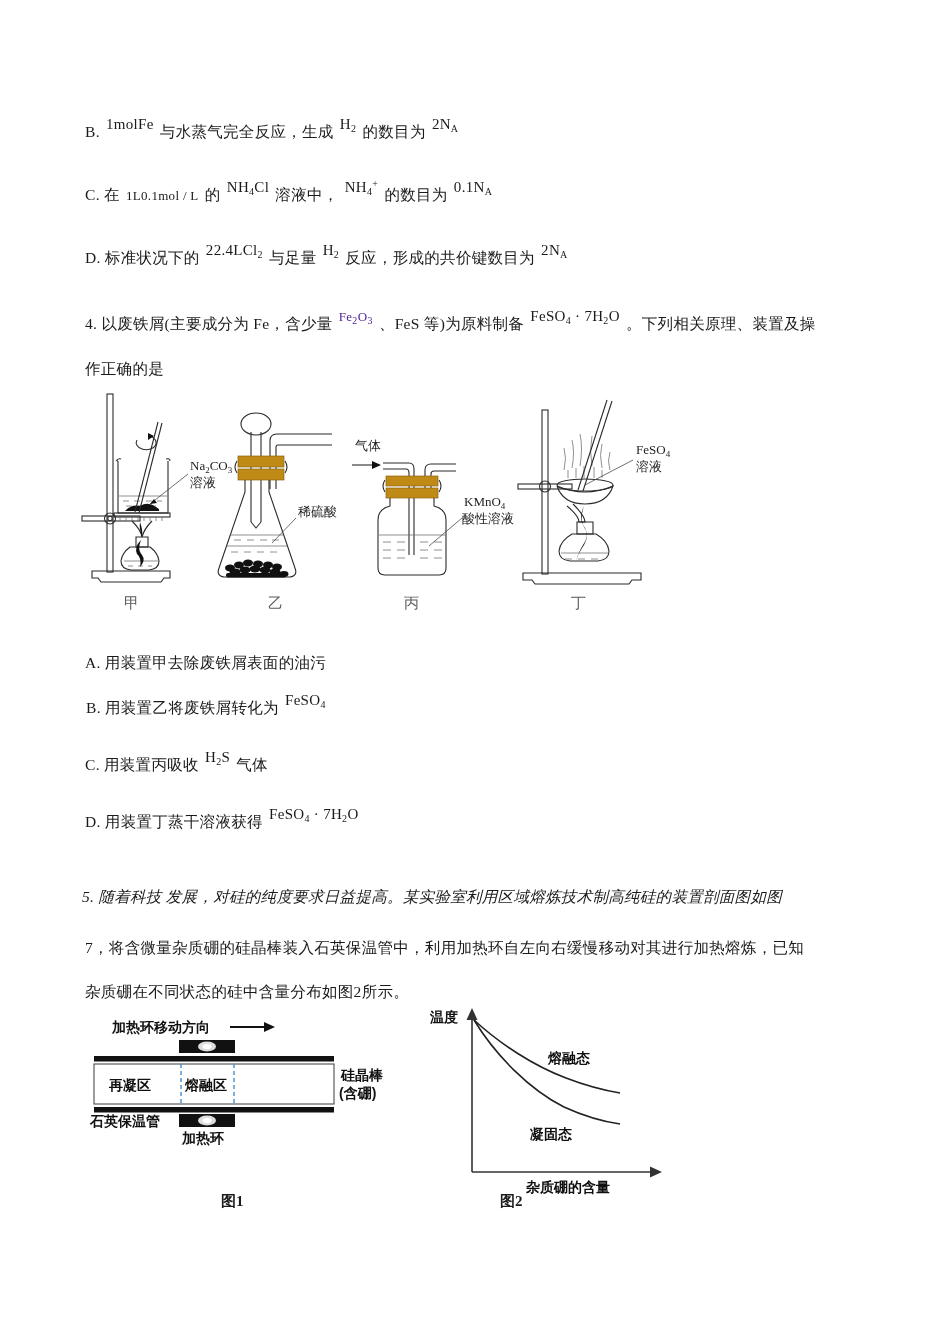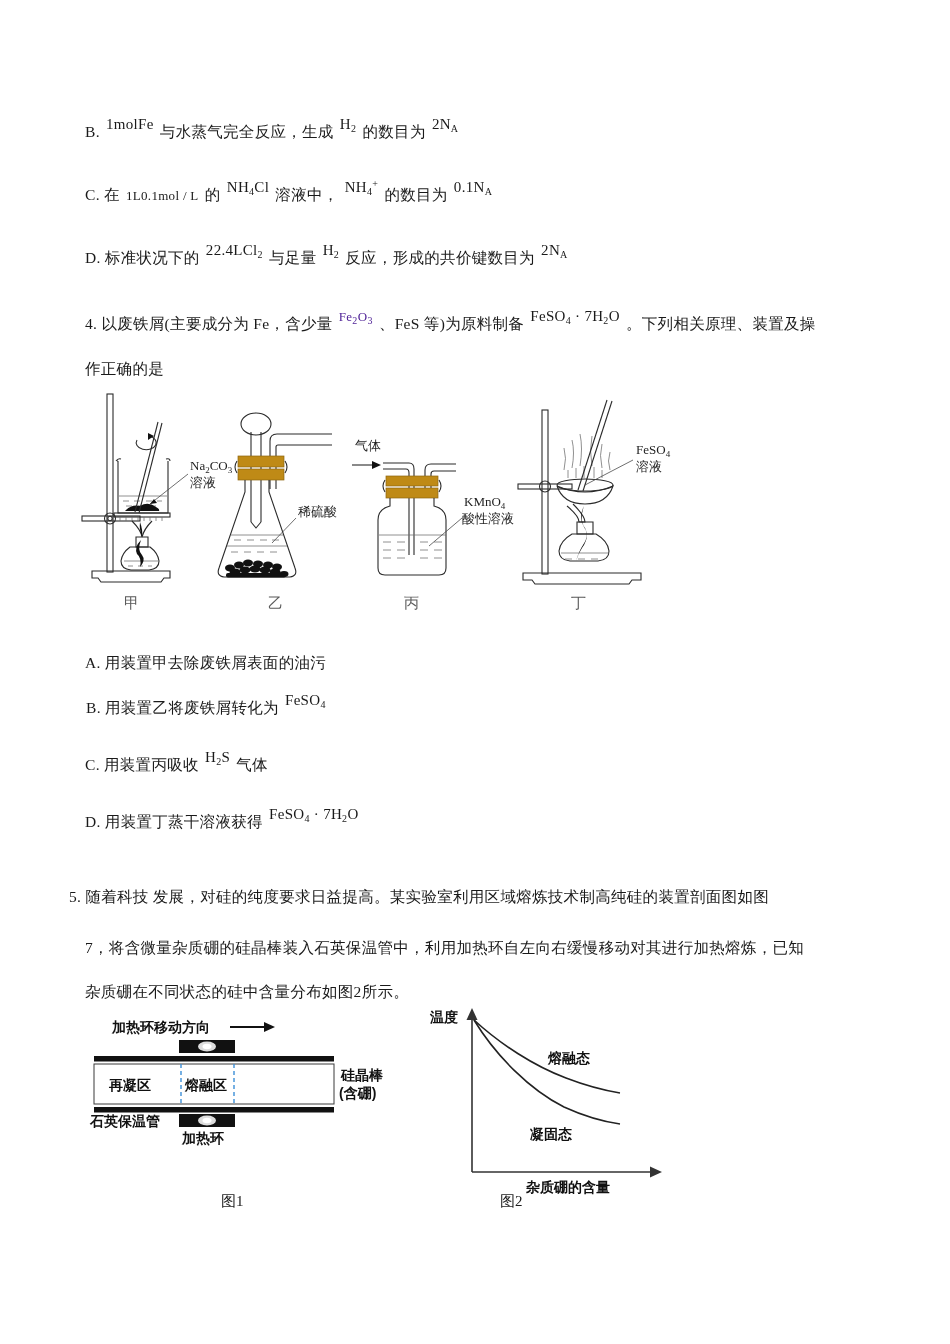--- a/index.html
+++ b/index.html
@@ -17,21 +17,21 @@
     white-space:nowrap;letter-spacing:.3px;text-align:center;
   }
   .opt{position:absolute;font-size:15.5px;white-space:nowrap;letter-spacing:.3px;}
   .lbl{font-family:"Liberation Serif","DejaVu Serif",serif;}
   .formula{font-size:15px;position:relative;top:-8px;padding:0 2px;}
   .formula sub{font-size:10px;vertical-align:baseline;position:relative;top:3px;}
   .formula sup{font-size:10px;vertical-align:baseline;position:relative;top:-5px;}
   .inline-f{font-size:13px;padding:0 2px;}
 
   
-  .fig-cap{position:absolute;font-size:15px;}
+  .fig-cap{position:absolute;font-size:15px;font-weight:bold;}
   .app-label{position:absolute;font-size:15px;color:#5a5a5a;}
 
   
   .apparatus{position:absolute;left:80px;top:388px;width:640px;height:230px;}
   .fig1{position:absolute;left:78px;top:1008px;width:330px;height:190px;text-align:right;}
   .fig2{position:absolute;left:430px;top:1000px;width:260px;height:210px;}
 
   svg{display:block;overflow:visible;}
   .stroke{fill:none;stroke:#2b2b2b;stroke-width:1.1;}
   .fine{fill:none;stroke:#6b6b6b;stroke-width:.75;}
@@ -325,21 +325,21 @@
     <span class="formula">H<sub>2</sub>S</span>
     <span>气体</span>
   </div>
 
   <div class="opt" style="left:85px;top:812px;">
     <span>D.</span>
     <span>用装置丁蒸干溶液获得</span>
     <span class="formula">FeSO<sub>4</sub> · 7H<sub>2</sub>O</span>
   </div>
 
-  <div class="qline" style="left:69px;top:885px;">
+  <div class="qline" style="left:82px;top:885px;font-style:italic;">
     <span>5.</span>
     <span>随着科技    发展，对硅的纯度要求日益提高。某实验室利用区域熔炼技术制高纯硅的装置剖面图如图</span>
   </div>
   <div class="qline" style="left:85px;top:936px;">7，将含微量杂质硼的硅晶棒装入石英保温管中，利用加热环自左向右缓慢移动对其进行加热熔炼，已知</div>
   <div class="qline" style="left:85px;top:980px;">杂质硼在不同状态的硅中含量分布如图2所示。</div>
 
   <div class="fig1">
     <svg width="330" height="190" viewBox="0 0 330 190">
 
       <text class="cnfig" x="34" y="24">加热环移动方向</text>

